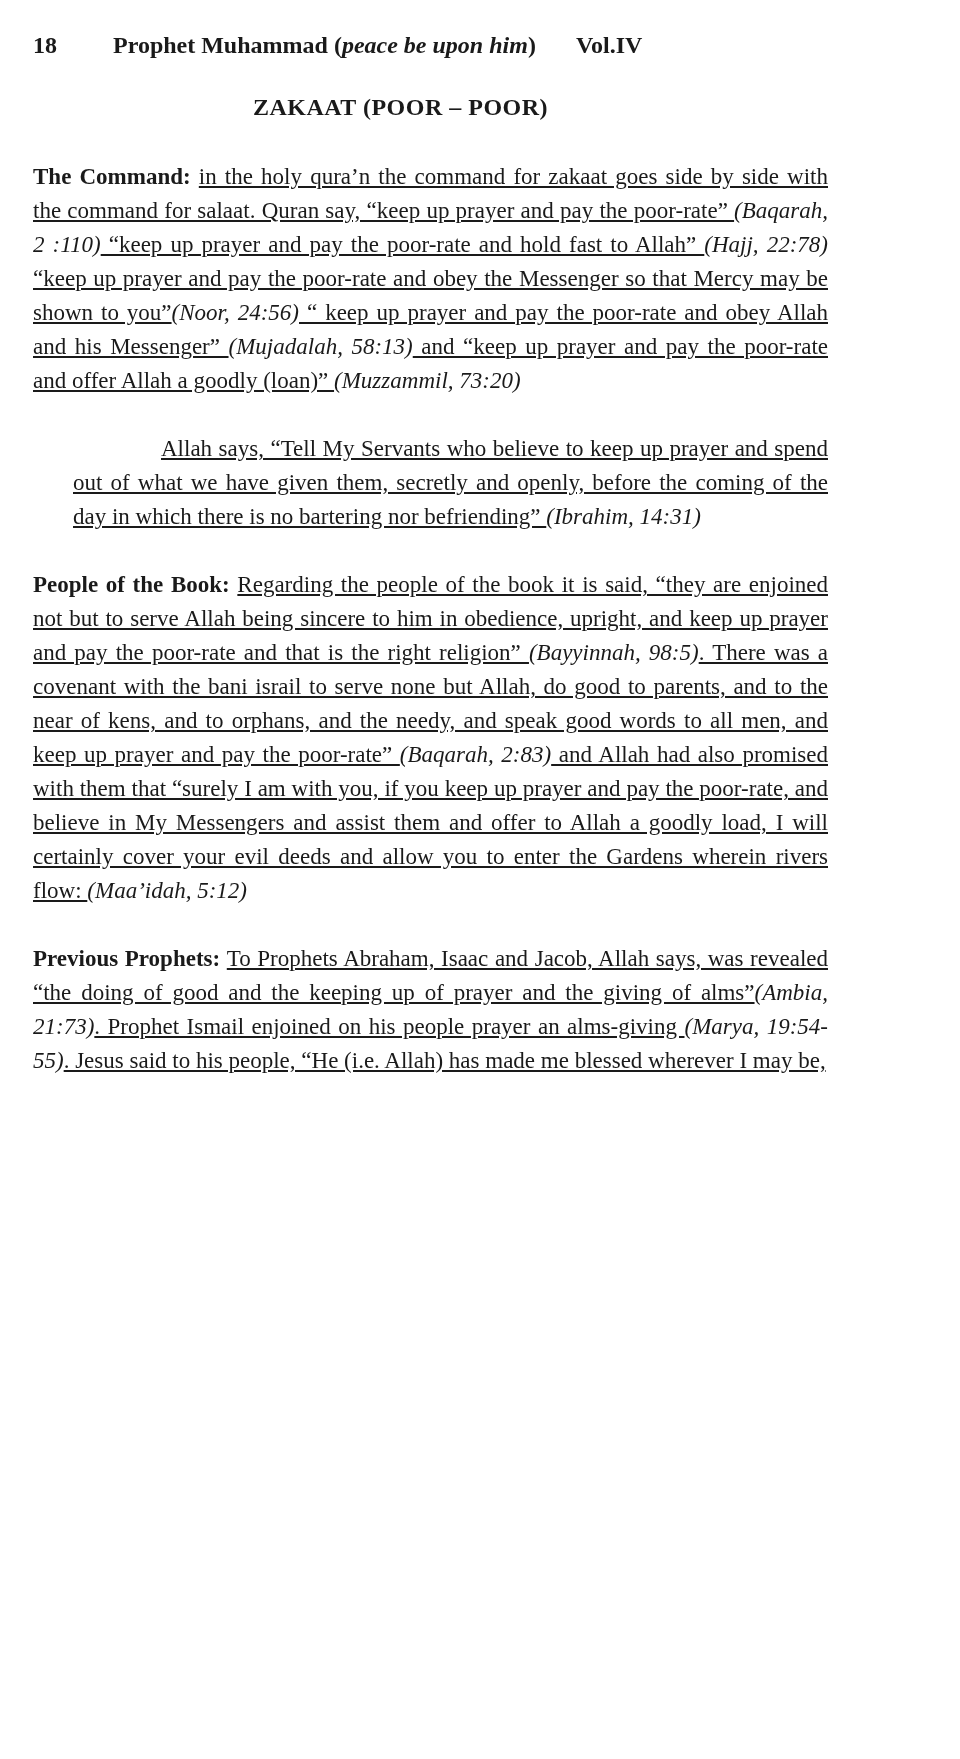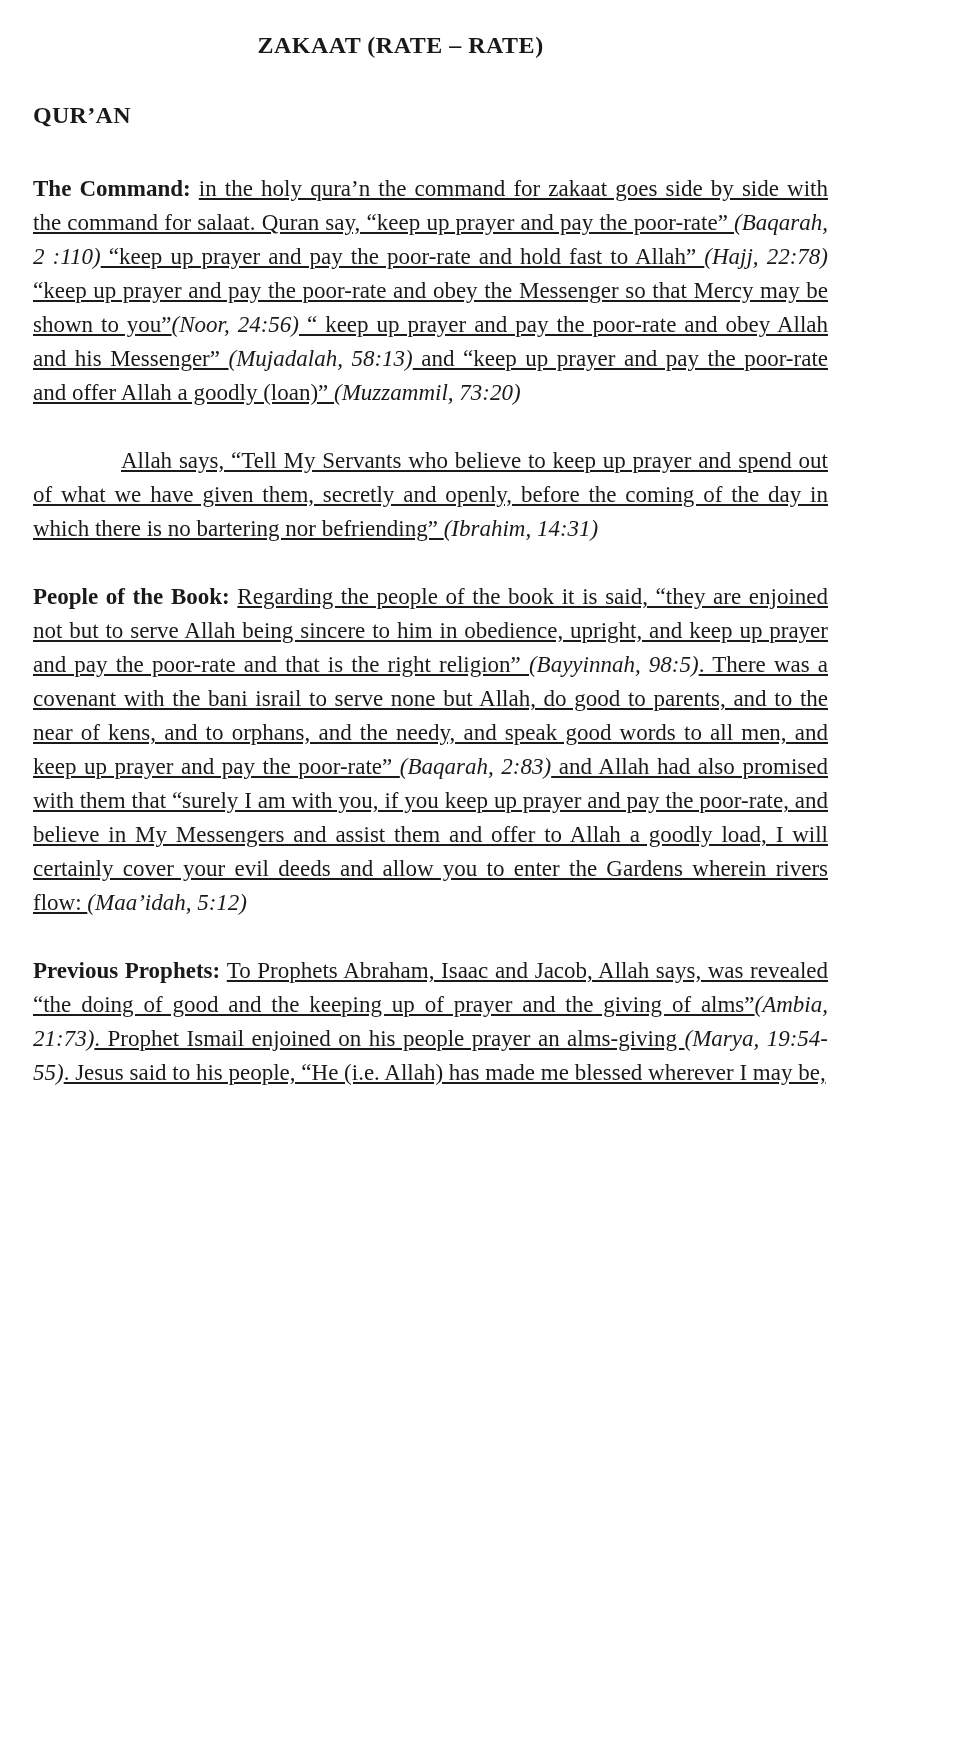--- a/index.html
+++ b/index.html
@@ -34,35 +34,37 @@
   .section-heading {
     font-size: 24px;
     font-weight: bold;
     margin-bottom: 40px;
     letter-spacing: 0.3px;
   }
   .body-para {
     text-align: justify;
     margin-bottom: 34px;
   }
-  .indented { text-indent: 88px; }
+  .indented { text-indent: 88px; margin-left: 40px; }
   .bold { font-weight: bold; }
   .italic { font-style: italic; }
   .bold-italic { font-weight: bold; font-style: italic; }
   .roman { font-weight: normal; font-style: normal; text-decoration: underline; }
 </style>
 </head>
 <body>
 
 <div class="page">
 
+  <header class="running-header">
+    <span class="pagenum">18</span><span class="running-title"><span class="bold">Prophet Muhammad (</span><span class="bold-italic">peace be upon him</span><span class="bold">)</span></span><span class="bold volume">Vol.IV</span>
+  </header>
 
-  <h1 class="chapter-title">ZAKAAT (RATE – RATE)</h1>
+  <h1 class="chapter-title">ZAKAAT (POOR – POOR)</h1>
 
-  <h2 class="section-heading">QUR’AN</h2>
 
   <p class="body-para"><span class="bold">The Command: </span><span class="roman">in the holy qura’n the command for zakaat goes side by side with the command for salaat. Quran say, “keep up prayer and pay the poor-rate” </span><span class="italic">(Baqarah, 2 :110)</span><span class="roman"> “keep up prayer and pay the poor-rate and hold fast to Allah” </span><span class="italic">(Hajj, 22:78)</span><span class="roman"> “keep up prayer and pay the poor-rate and obey the Messenger so that Mercy may be shown to you”</span><span class="italic">(Noor, 24:56)</span><span class="roman"> “ keep up prayer and pay the poor-rate and obey Allah and his Messenger” </span><span class="italic">(Mujadalah, 58:13)</span><span class="roman"> and “keep up prayer and pay the poor-rate and offer Allah a goodly (loan)” </span><span class="italic">(Muzzammil, 73:20)</span></p>
 
   <p class="body-para indented"><span class="roman">Allah says, “Tell My Servants who believe to keep up prayer and spend out of what we have given them, secretly and openly, before the coming of the day in which there is no bartering nor befriending” </span><span class="italic">(Ibrahim, 14:31)</span></p>
 
   <p class="body-para"><span class="bold">People of the Book: </span><span class="roman">Regarding the people of the book it is said, “they are enjoined not but to serve Allah being sincere to him in obedience, upright, and keep up prayer and pay the poor-rate and that is the right religion” </span><span class="italic">(Bayyinnah, 98:5)</span><span class="roman">. There was a covenant with the bani israil to serve none but Allah, do good to parents, and to the near of kens, and to orphans, and the needy, and speak good words to all men, and keep up prayer and pay the poor-rate” </span><span class="italic">(Baqarah, 2:83)</span><span class="roman">  and Allah had also promised with them that “surely I am with you, if you keep up prayer and pay the poor-rate, and believe in My Messengers and assist them and offer to Allah a goodly load, I will certainly cover your evil deeds and allow you to enter the Gardens wherein rivers flow: </span><span class="italic">(Maa’idah, 5:12)</span></p>
 
   <p class="body-para"><span class="bold">Previous Prophets: </span><span class="roman">To Prophets Abraham, Isaac and Jacob, Allah says, was revealed “the doing of good and the keeping up of prayer and the giving of alms”</span><span class="italic">(Ambia, 21:73)</span><span class="roman">. Prophet Ismail enjoined on his people prayer an alms-giving </span><span class="italic">(Marya, 19:54-55)</span><span class="roman">. Jesus said to his people, “He (i.e. Allah) has made me blessed wherever I may be,</span></p>
 
 </div>

